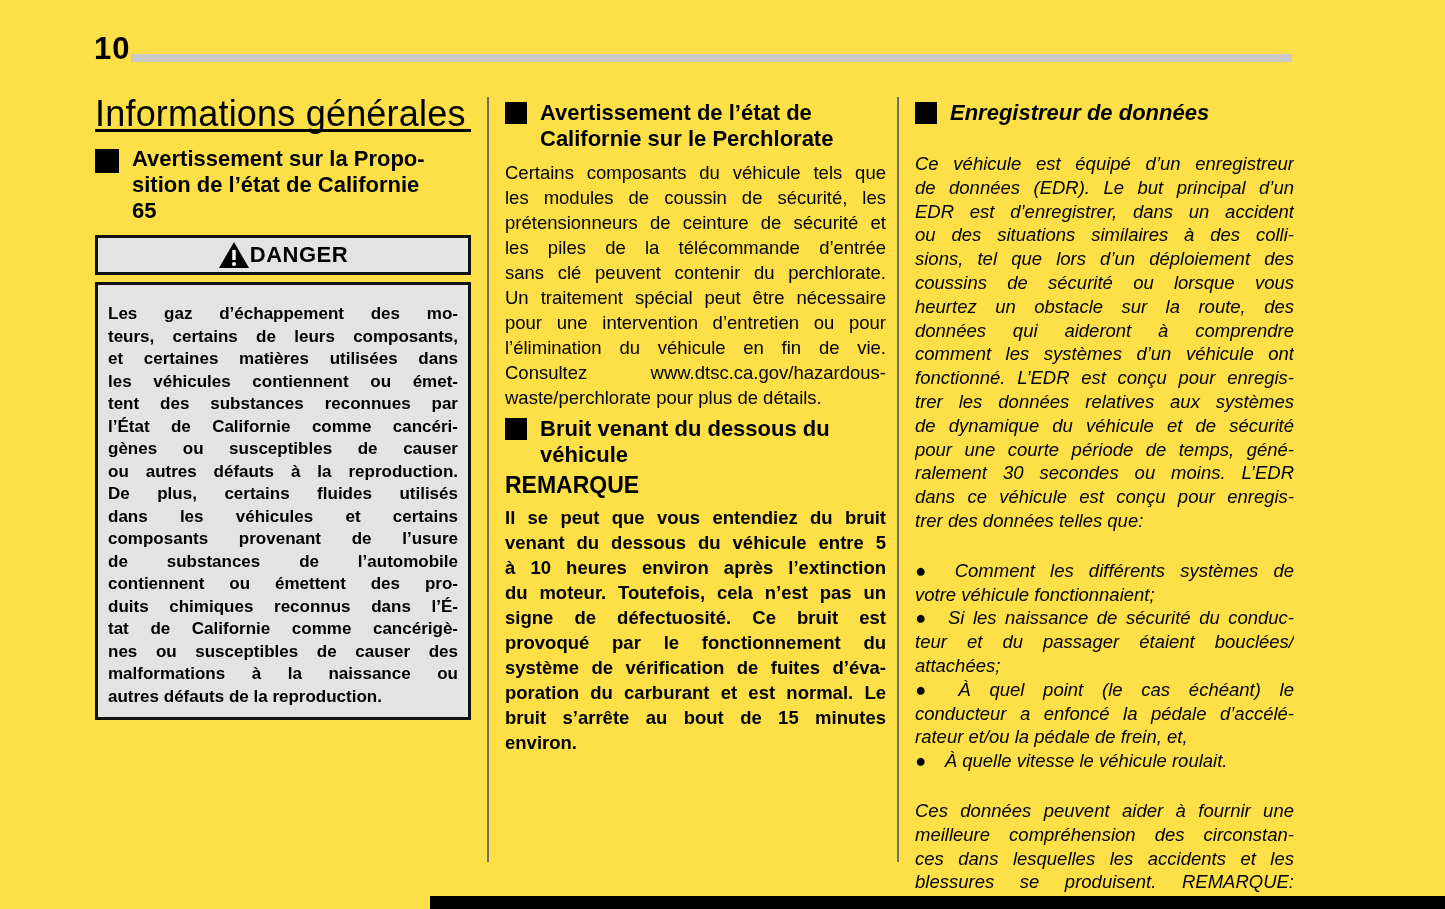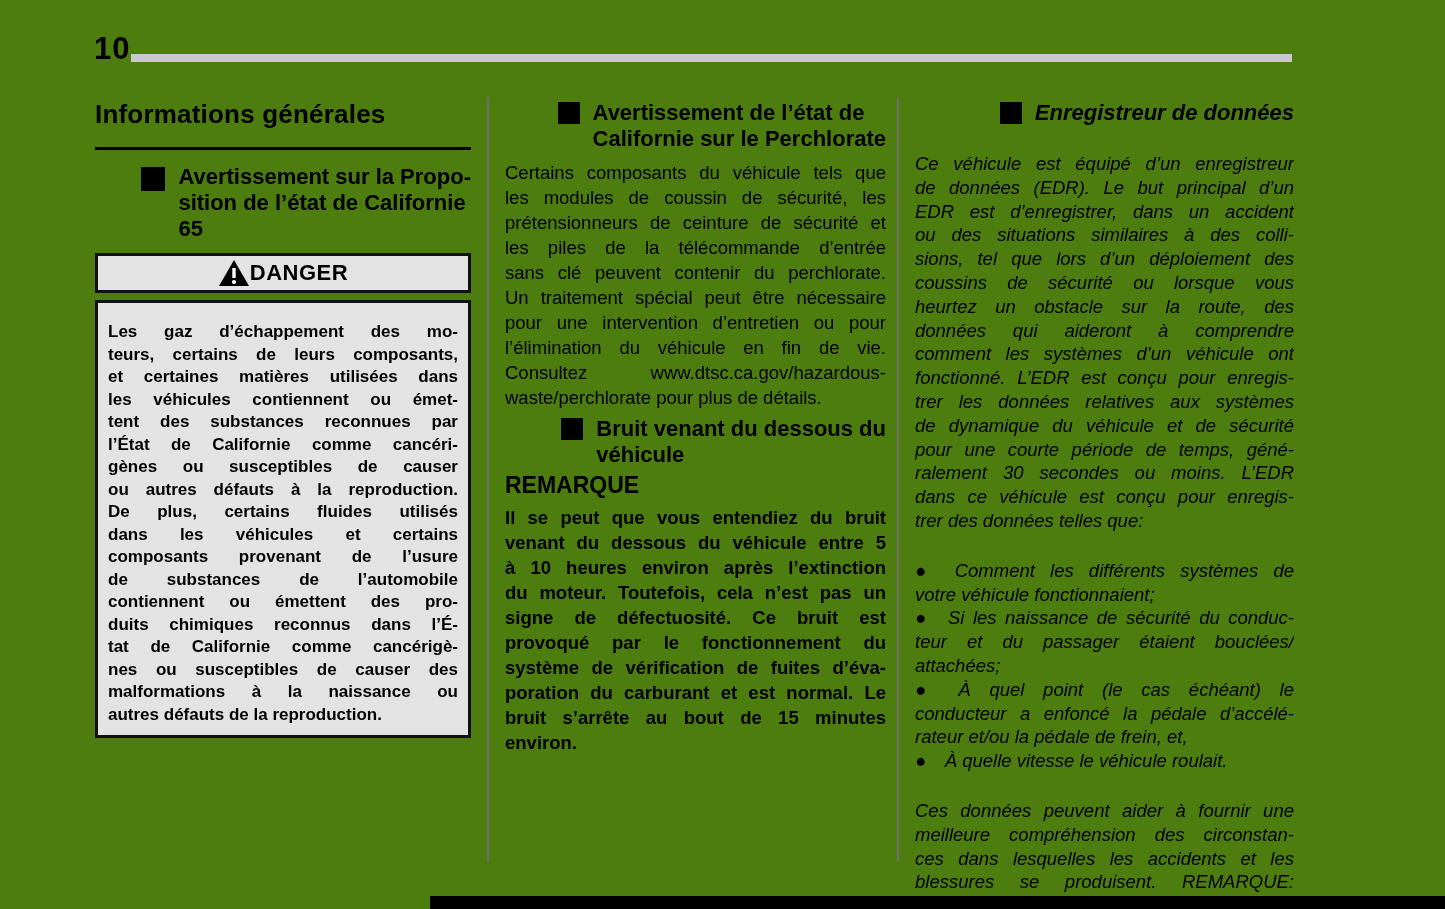--- a/index.html
+++ b/index.html
@@ -1,37 +1,37 @@
 <!DOCTYPE html>
 <html><head>
 <meta charset="utf-8">
 <style>
   html,body { margin:0; padding:0; background:#ffffff; }
   body {
     width:1445px; height:909px; position:relative; overflow:hidden;
     font-family:"Liberation Sans","DejaVu Sans",sans-serif; color:#000;
     -webkit-font-smoothing:antialiased;
   }
-  .page { position:absolute; inset:0; background:#4d7c0f; }
+  .page { position:absolute; inset:0; background:#fde047; }
 
   .pagenum { position:absolute; left:94px; top:31px; font-size:31px; font-weight:bold; letter-spacing:1px; }
   .topline { position:absolute; left:131px; top:54px; width:1161px; height:8px; background:#c9c9c9; }
   .divider { position:absolute; top:97px; width:2px; height:765px; background:#6e6e6e; }
   .d1 { left:487px; } .d2 { left:897px; }
   .bottombar { position:absolute; left:430px; top:896px; width:1015px; height:13px; background:#000; }
 
   .col  { position:absolute; top:100px; }
   .col1 { left:95px;  width:376px; }
   .col2 { left:505px; width:381px; }
   .col3 { left:915px; width:379px;font-style:italic; }
 
-  .h1 { font-size:26px; line-height:28px; font-weight:bold; letter-spacing:.2px;
-        padding-bottom:19px; border-bottom:3px solid #000; }
-
-  .h2  { display:flex; gap:13px;justify-content:flex-end; }
+  .h1 { font-size:36px; line-height:28px; font-weight:normal; letter-spacing:.2px;
+        padding-bottom:1px; border-bottom:3px solid #000; }
+
+  .h2  { display:flex; gap:13px; }
   .col1 .h2 { margin-top:14px; }
   .sq  { flex:0 0 auto; width:24px; height:24px; background:#000; margin-top:3px; }
   .col2 .sq, .col3 .sq { width:22px; height:22px; margin-top:2px; }
   .h2t { font-size:22px; font-weight:bold; line-height:26px; }
   .mt  { margin-top:6px; }
   .h3  { font-size:23px; font-weight:bold; margin-top:4px; line-height:27px; }
 
   .dangerhead { margin-top:11px; border:3px solid #111; background:#e3e3e3; height:34px;
                 display:flex; align-items:center; justify-content:center; gap:0; }
   .dangerlabel { font-size:22px; font-weight:bold; letter-spacing:.5px; }

